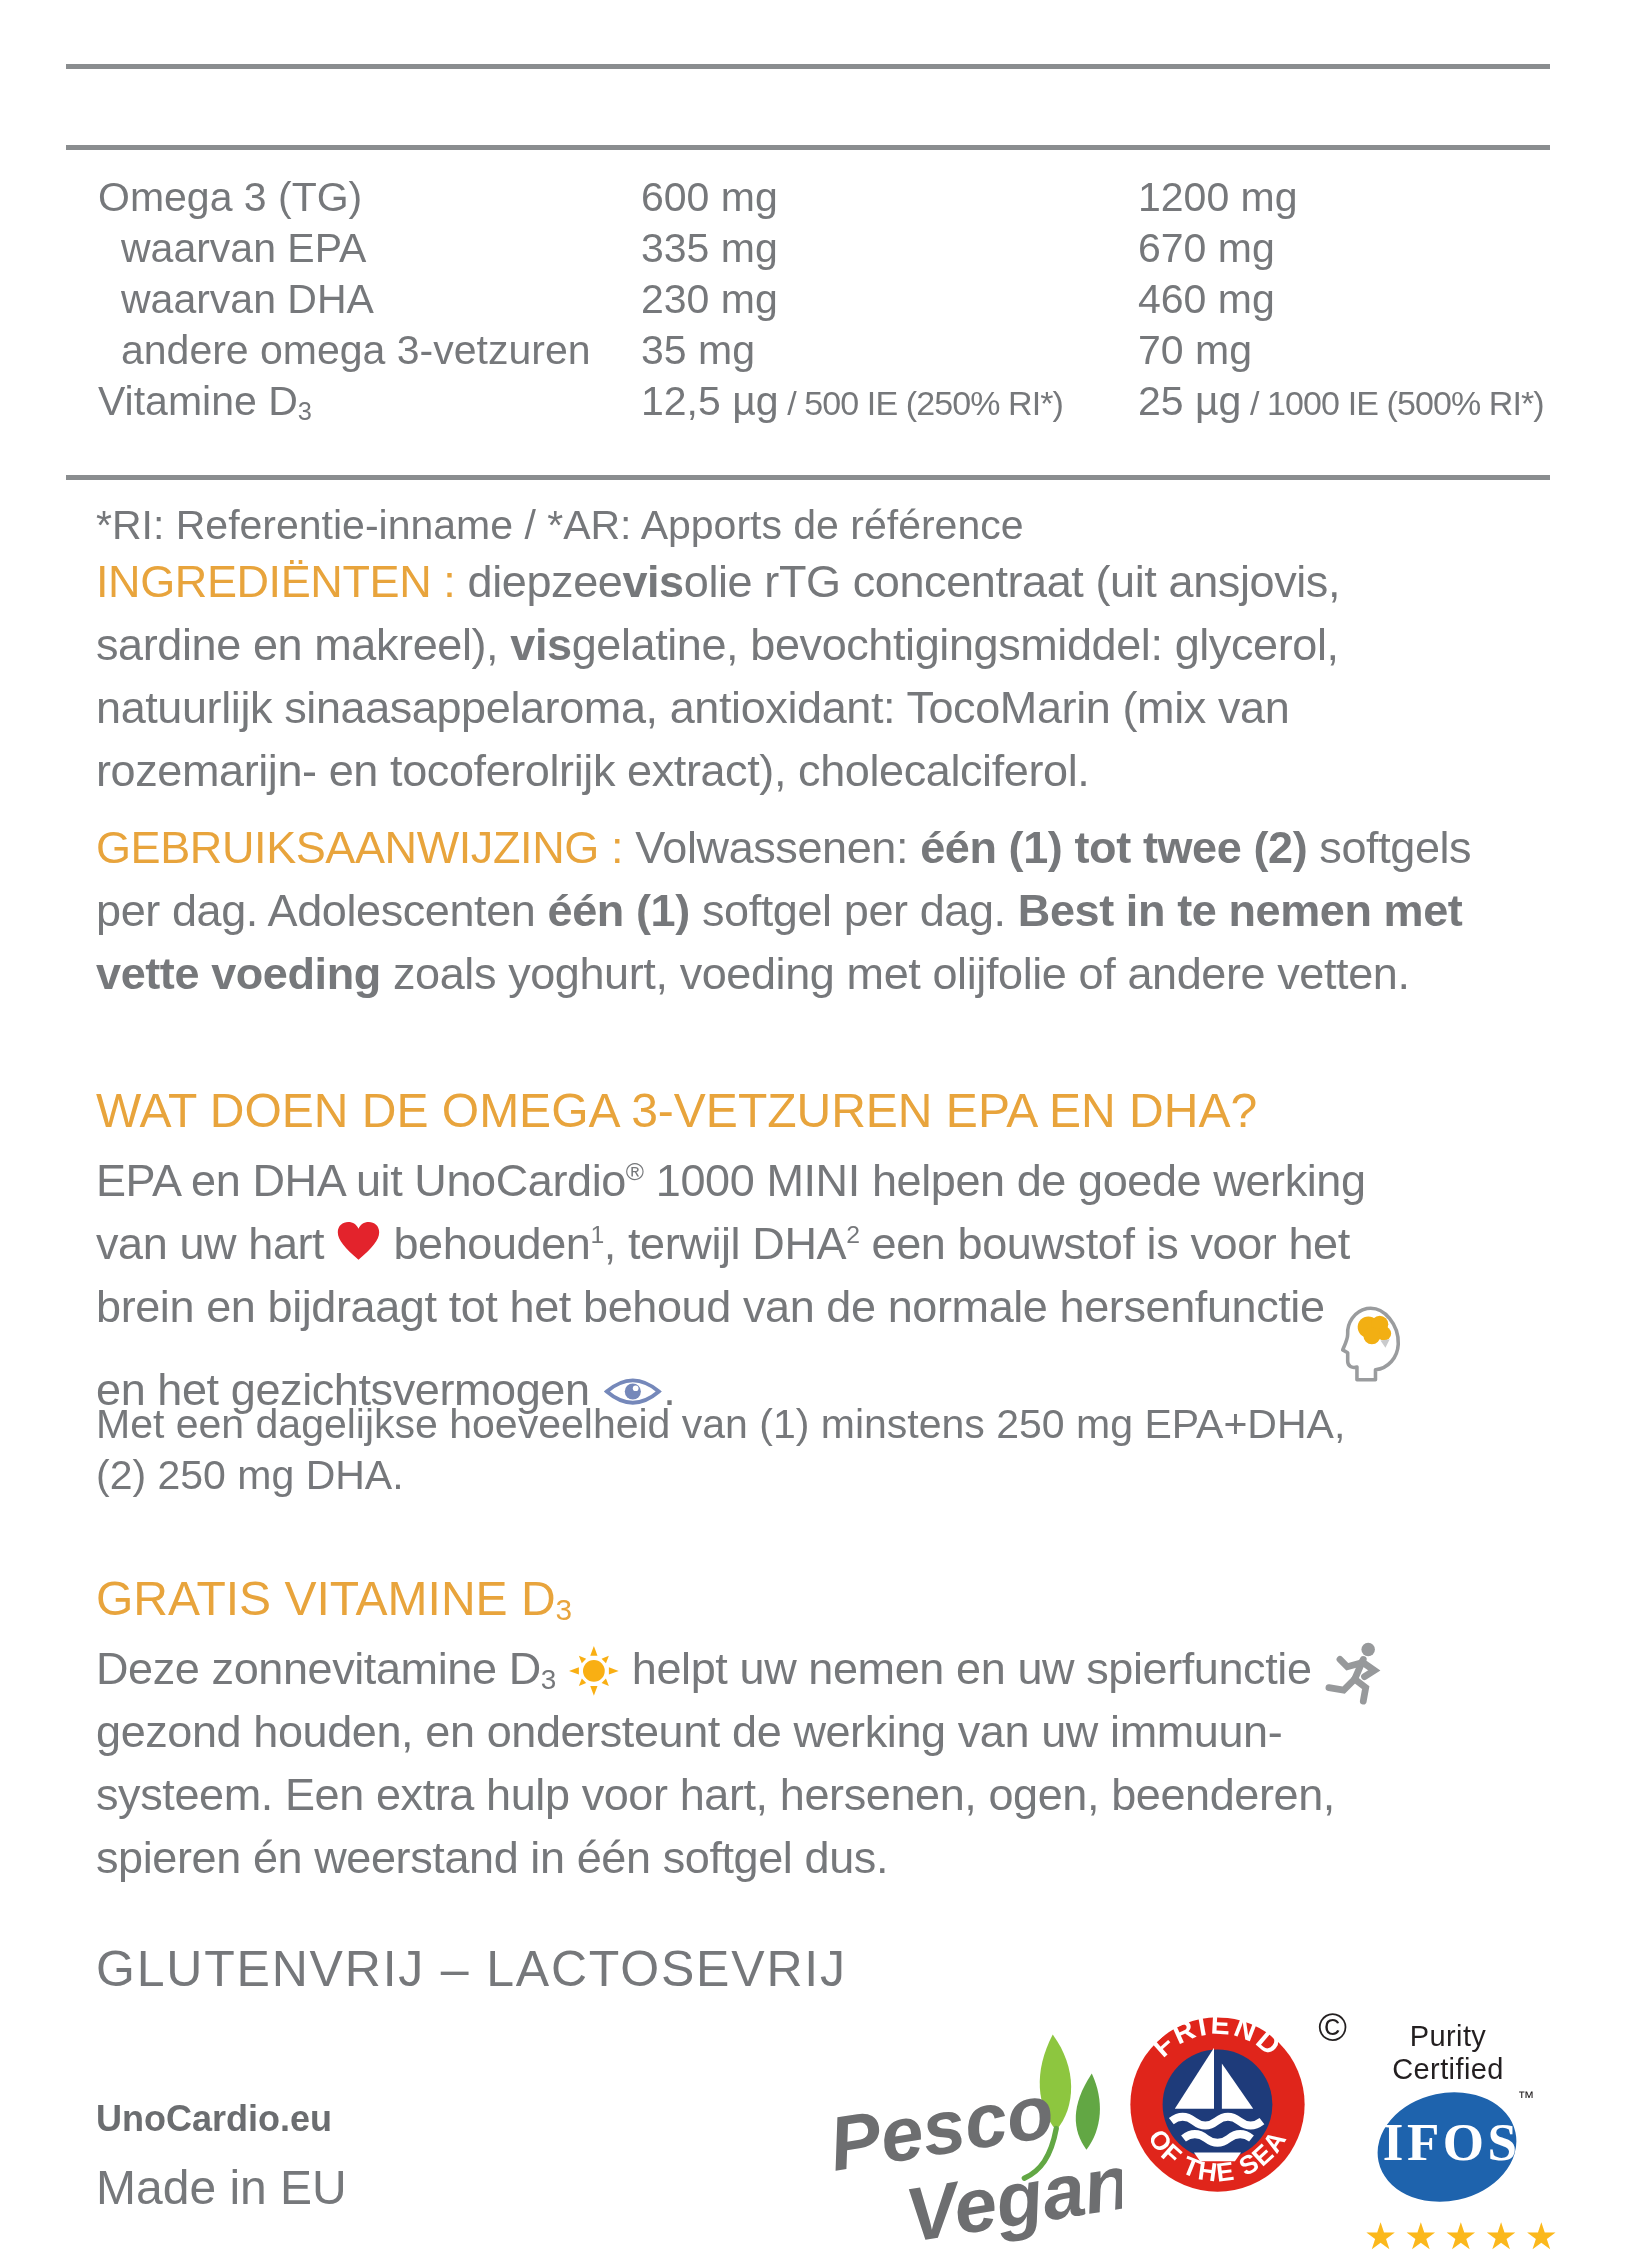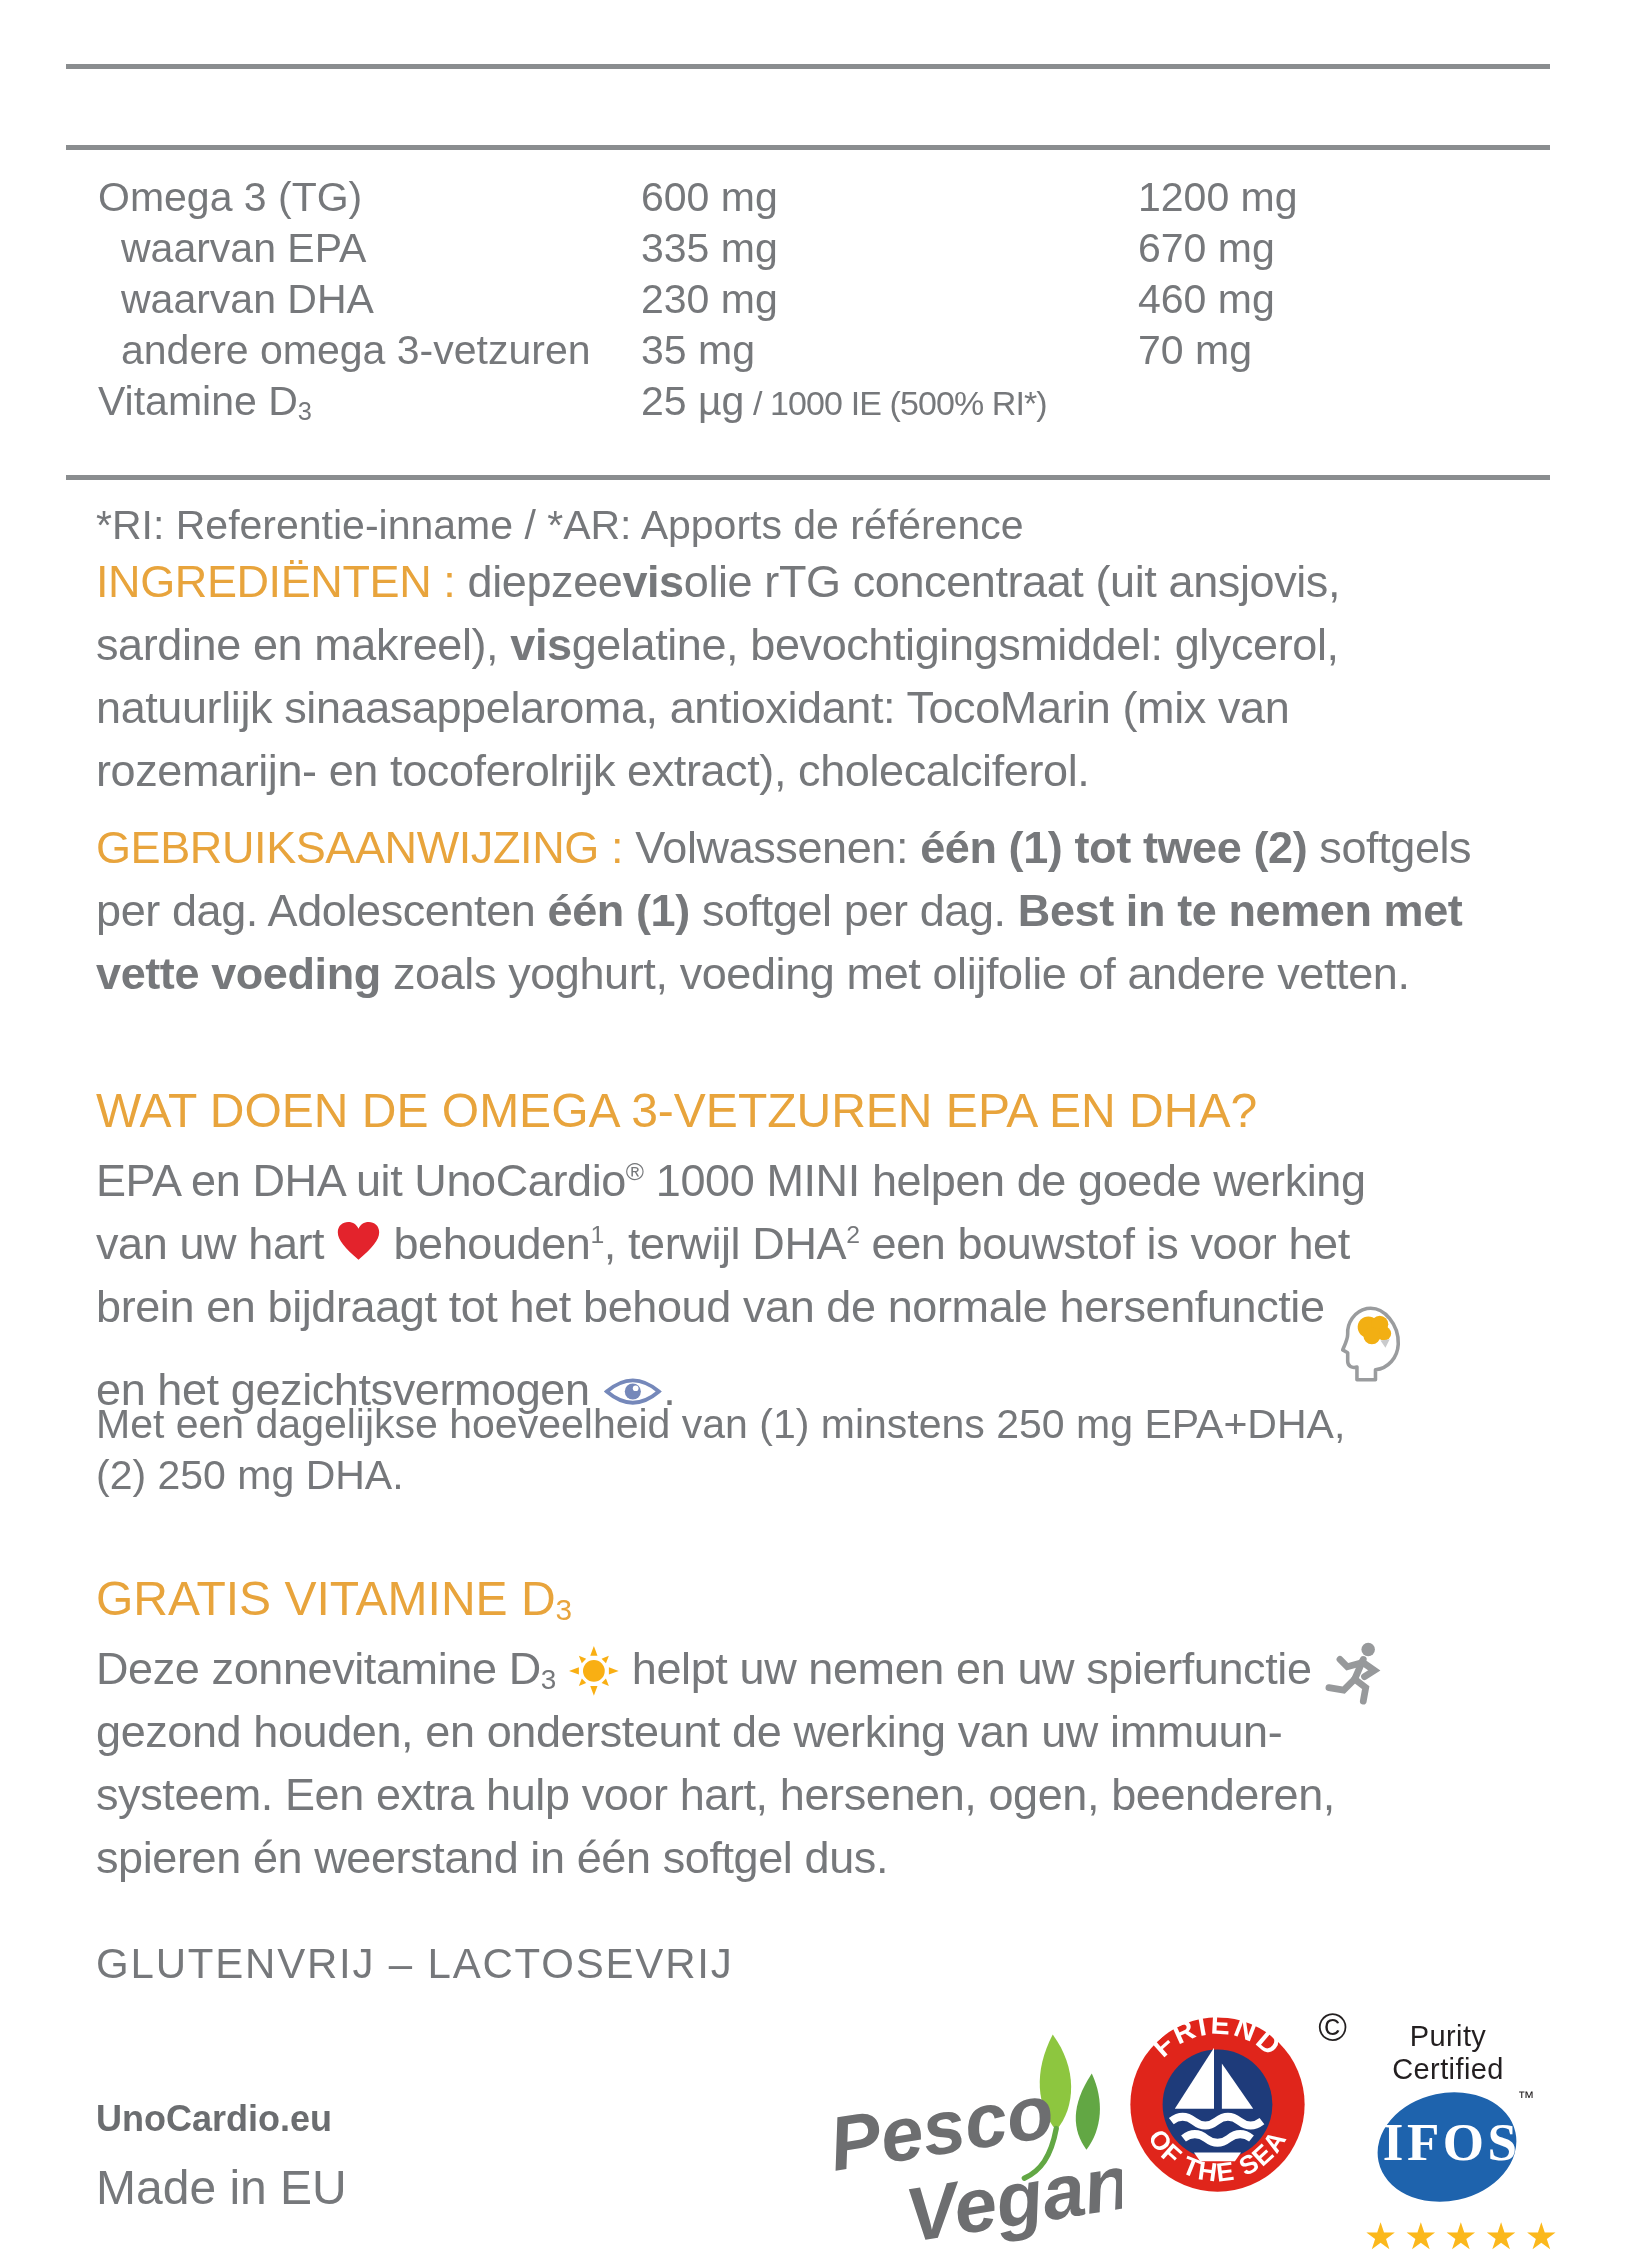--- a/index.html
+++ b/index.html
@@ -44,21 +44,21 @@
   .sub{font-size:.62em;line-height:0;position:relative;top:.18em}
 
   .inline-icon{display:inline-block;vertical-align:baseline}
   .inline-icon svg{display:inline-block}
   .icon-heart svg{height:.92em;vertical-align:-.08em}
   .icon-eye svg{height:.78em;vertical-align:-.1em}
   .icon-brain-head svg{height:1.9em;vertical-align:-.8em;margin:-0.6em 0}
   .icon-sun svg{height:1.15em;vertical-align:-.18em;margin:-0.1em 0}
   .icon-runner svg{height:1.5em;vertical-align:-.35em;margin:-0.2em 0}
 
-  .dietary{position:absolute;left:96px;top:1940px;font-size:42px;letter-spacing:1.8px;white-space:nowrap}
+  .dietary{position:absolute;left:96px;top:1940px;font-size:50px;letter-spacing:1.8px;white-space:nowrap}
   .website{position:absolute;left:96px;top:2098px;font-size:36px;font-weight:700;color:var(--textdark)}
   .origin{position:absolute;left:96px;top:2160px;font-size:48px}
 
   .logo{position:absolute}
   .pesco{left:829px;top:2022px;width:293px;height:229px}
   .fos{left:1126px;top:2013px;width:186px;height:186px}
   .fos-copy{position:absolute;right:-35px;top:-7px;font-size:39px;color:var(--black)}
   .ifos{left:1364px;top:2020px;width:168px;text-align:center;color:var(--black)}
   .ifos-tagline{font-size:29px;letter-spacing:0.4px}
   .ifos-mark{position:relative;width:145px;height:113px;margin:5.3px auto 0}
@@ -95,20 +95,21 @@
       <div class="td"><span>230 mg</span></div>
       <div class="td"><span>460 mg</span></div>
     </div>
     <div class="tr indent">
       <div class="td"><span>andere omega 3-vetzuren</span></div>
       <div class="td"><span>35 mg</span></div>
       <div class="td"><span>70 mg</span></div>
     </div>
     <div class="tr">
       <div class="td"><span>Vitamine D</span><span class="sub">3</span></div>
+      <div class="td"><span>12,5 µg</span><span class="small"> / 500 IE (250% RI*)</span></div>
       <div class="td"><span>25 µg</span><span class="small"> / 1000 IE (500% RI*)</span></div>
     </div>
   </div>
 
   <div class="rule rule-bot"></div>
 
   <div class="footnote">*RI: Referentie-inname / *AR: Apports de référence</div>
 
   <div class="para ingredients"><span class="accent">INGREDIËNTEN : </span><span>diepzee</span><span class="b">vis</span><span>olie rTG concentraat (uit ansjovis,</span><br><span>sardine en makreel), </span><span class="b">vis</span><span>gelatine, bevochtigingsmiddel: glycerol,</span><br><span>natuurlijk sinaasappelaroma, antioxidant: TocoMarin (mix van</span><br><span>rozemarijn- en tocoferolrijk extract), cholecalciferol.</span></div>
 

